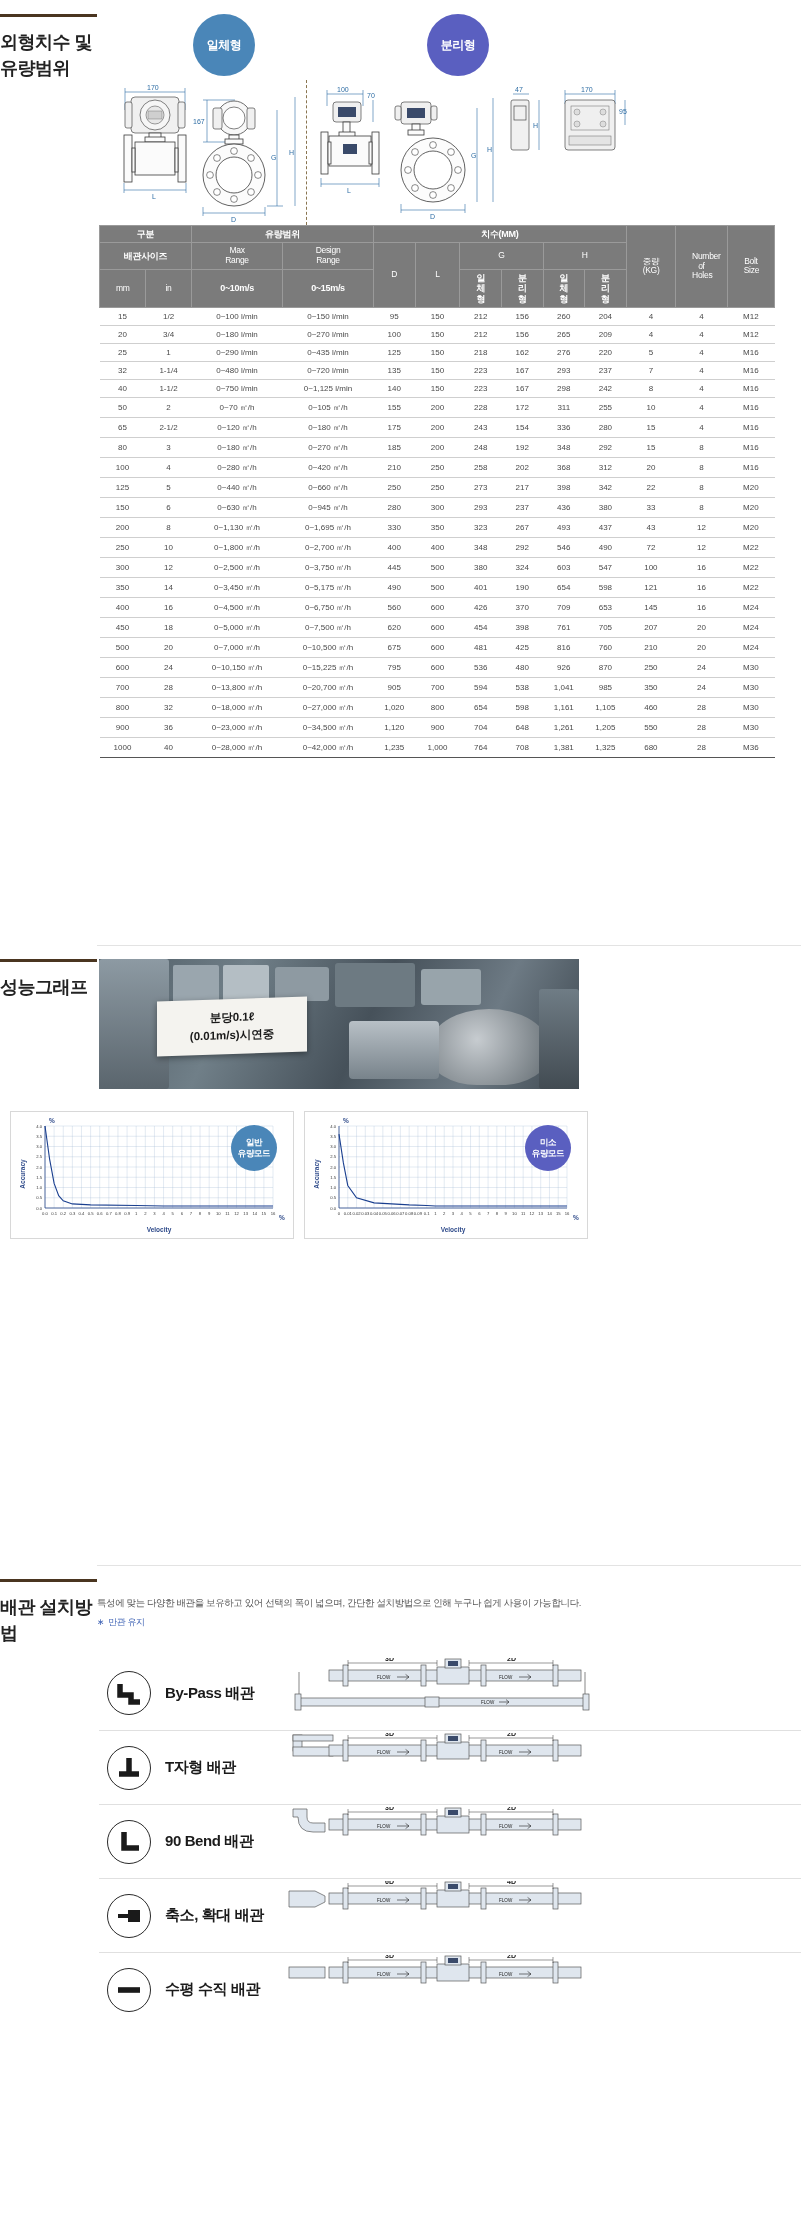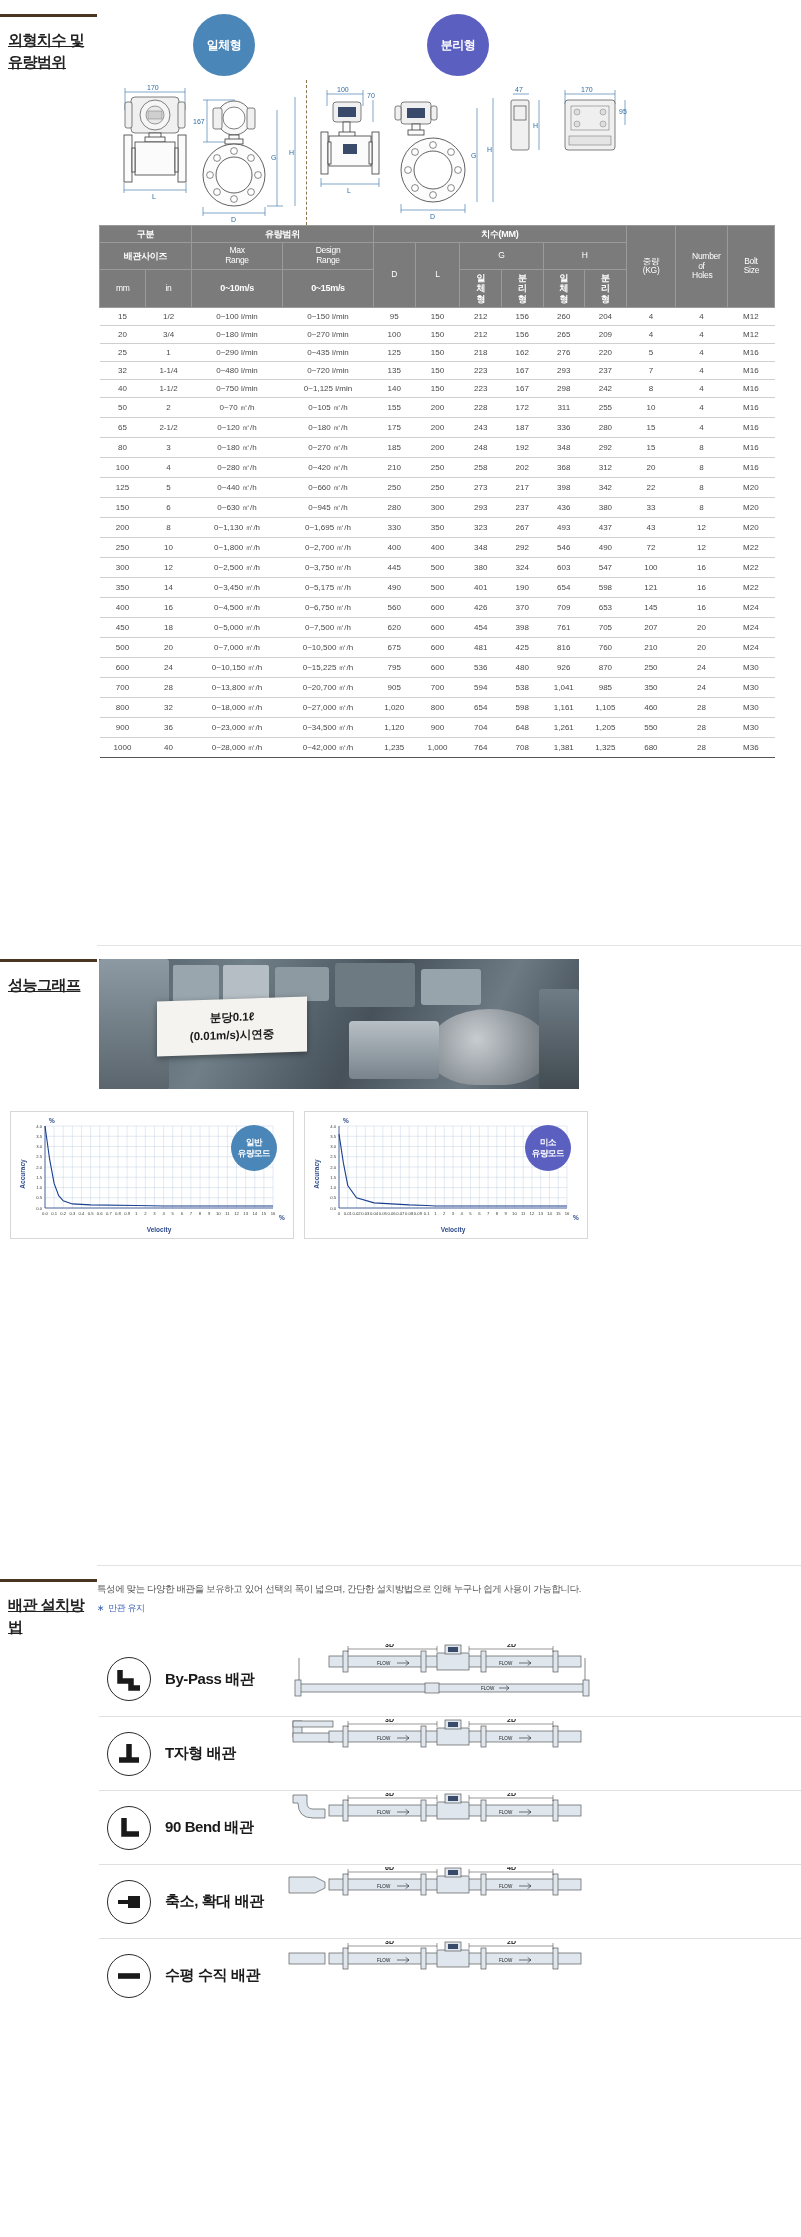--- a/index.html
+++ b/index.html
@@ -17,22 +17,22 @@
     position: absolute;
     left: 0; top: 0;
     width: 97px;
     padding-top: 14px;
     text-align: left;
   }
   .sec-head .bar {
     width: 97px; height: 3px; background: #4a3520; margin-bottom: 12px;
   }
   .sec-head h2 {
-    font-size: 15px; font-weight: bold; color: #222; line-height: 1.45;
-    letter-spacing: -0.5px; padding-left: 8px; text-decoration: underline;
+    font-size: 18px; font-weight: bold; color: #222; line-height: 1.45;
+    letter-spacing: -0.5px; padding-left: 0;
   }
   .sec-body { margin-left: 97px; }
   .rule-top { position:absolute; left:97px; right:0; top:0; height:1px; background:#e3e3e3; }
 
   
   #sec-dimensions { height: 945px; }
   .badge-row { position: relative; height: 80px; }
   .badge {
     position: absolute; top: 14px;
     width: 62px; height: 62px; border-radius: 50%;
@@ -465,21 +465,21 @@
             <td>M16</td>
           </tr>
           <tr>
             <td>65</td>
             <td>2-1/2</td>
             <td>0~120 ㎥/h</td>
             <td>0~180 ㎥/h</td>
             <td>175</td>
             <td>200</td>
             <td>243</td>
-            <td>187</td>
+            <td>154</td>
             <td>336</td>
             <td>280</td>
             <td>15</td>
             <td>4</td>
             <td>M16</td>
           </tr>
           <tr>
             <td>80</td>
             <td>3</td>
             <td>0~180 ㎥/h</td>
@@ -944,21 +944,21 @@
   </div>
 </section>
 
 <section class="section" id="sec-piping">
   <div class="rule-top"></div>
   <div class="sec-head">
     <div class="bar"></div>
     <h2>배관 설치방법</h2>
   </div>
 
-  <div class="sec-body" style="padding-top:16px;">
+  <div class="sec-body" style="padding-top:30px;">
     <p class="intro">특성에 맞는 다양한 배관을 보유하고 있어 선택의 폭이 넓으며, 간단한 설치방법으로 인해 누구나 쉽게 사용이 가능합니다.</p>
     <ul class="bullets">
       <li>만관 유지</li>
     </ul>
 
     <div id="piping-rows" style="margin-top:26px;">
         <div class="pipe-row">
           <div class="pipe-icon">
             <svg width="30" height="30" viewBox="-15 -15 30 30">
               <path d="M -9 -9 L -9 2 L 2 2 L 2 9 L 11 9" stroke="#1a1a1a" stroke-width="5.5" fill="none" stroke-linecap="butt"></path>

